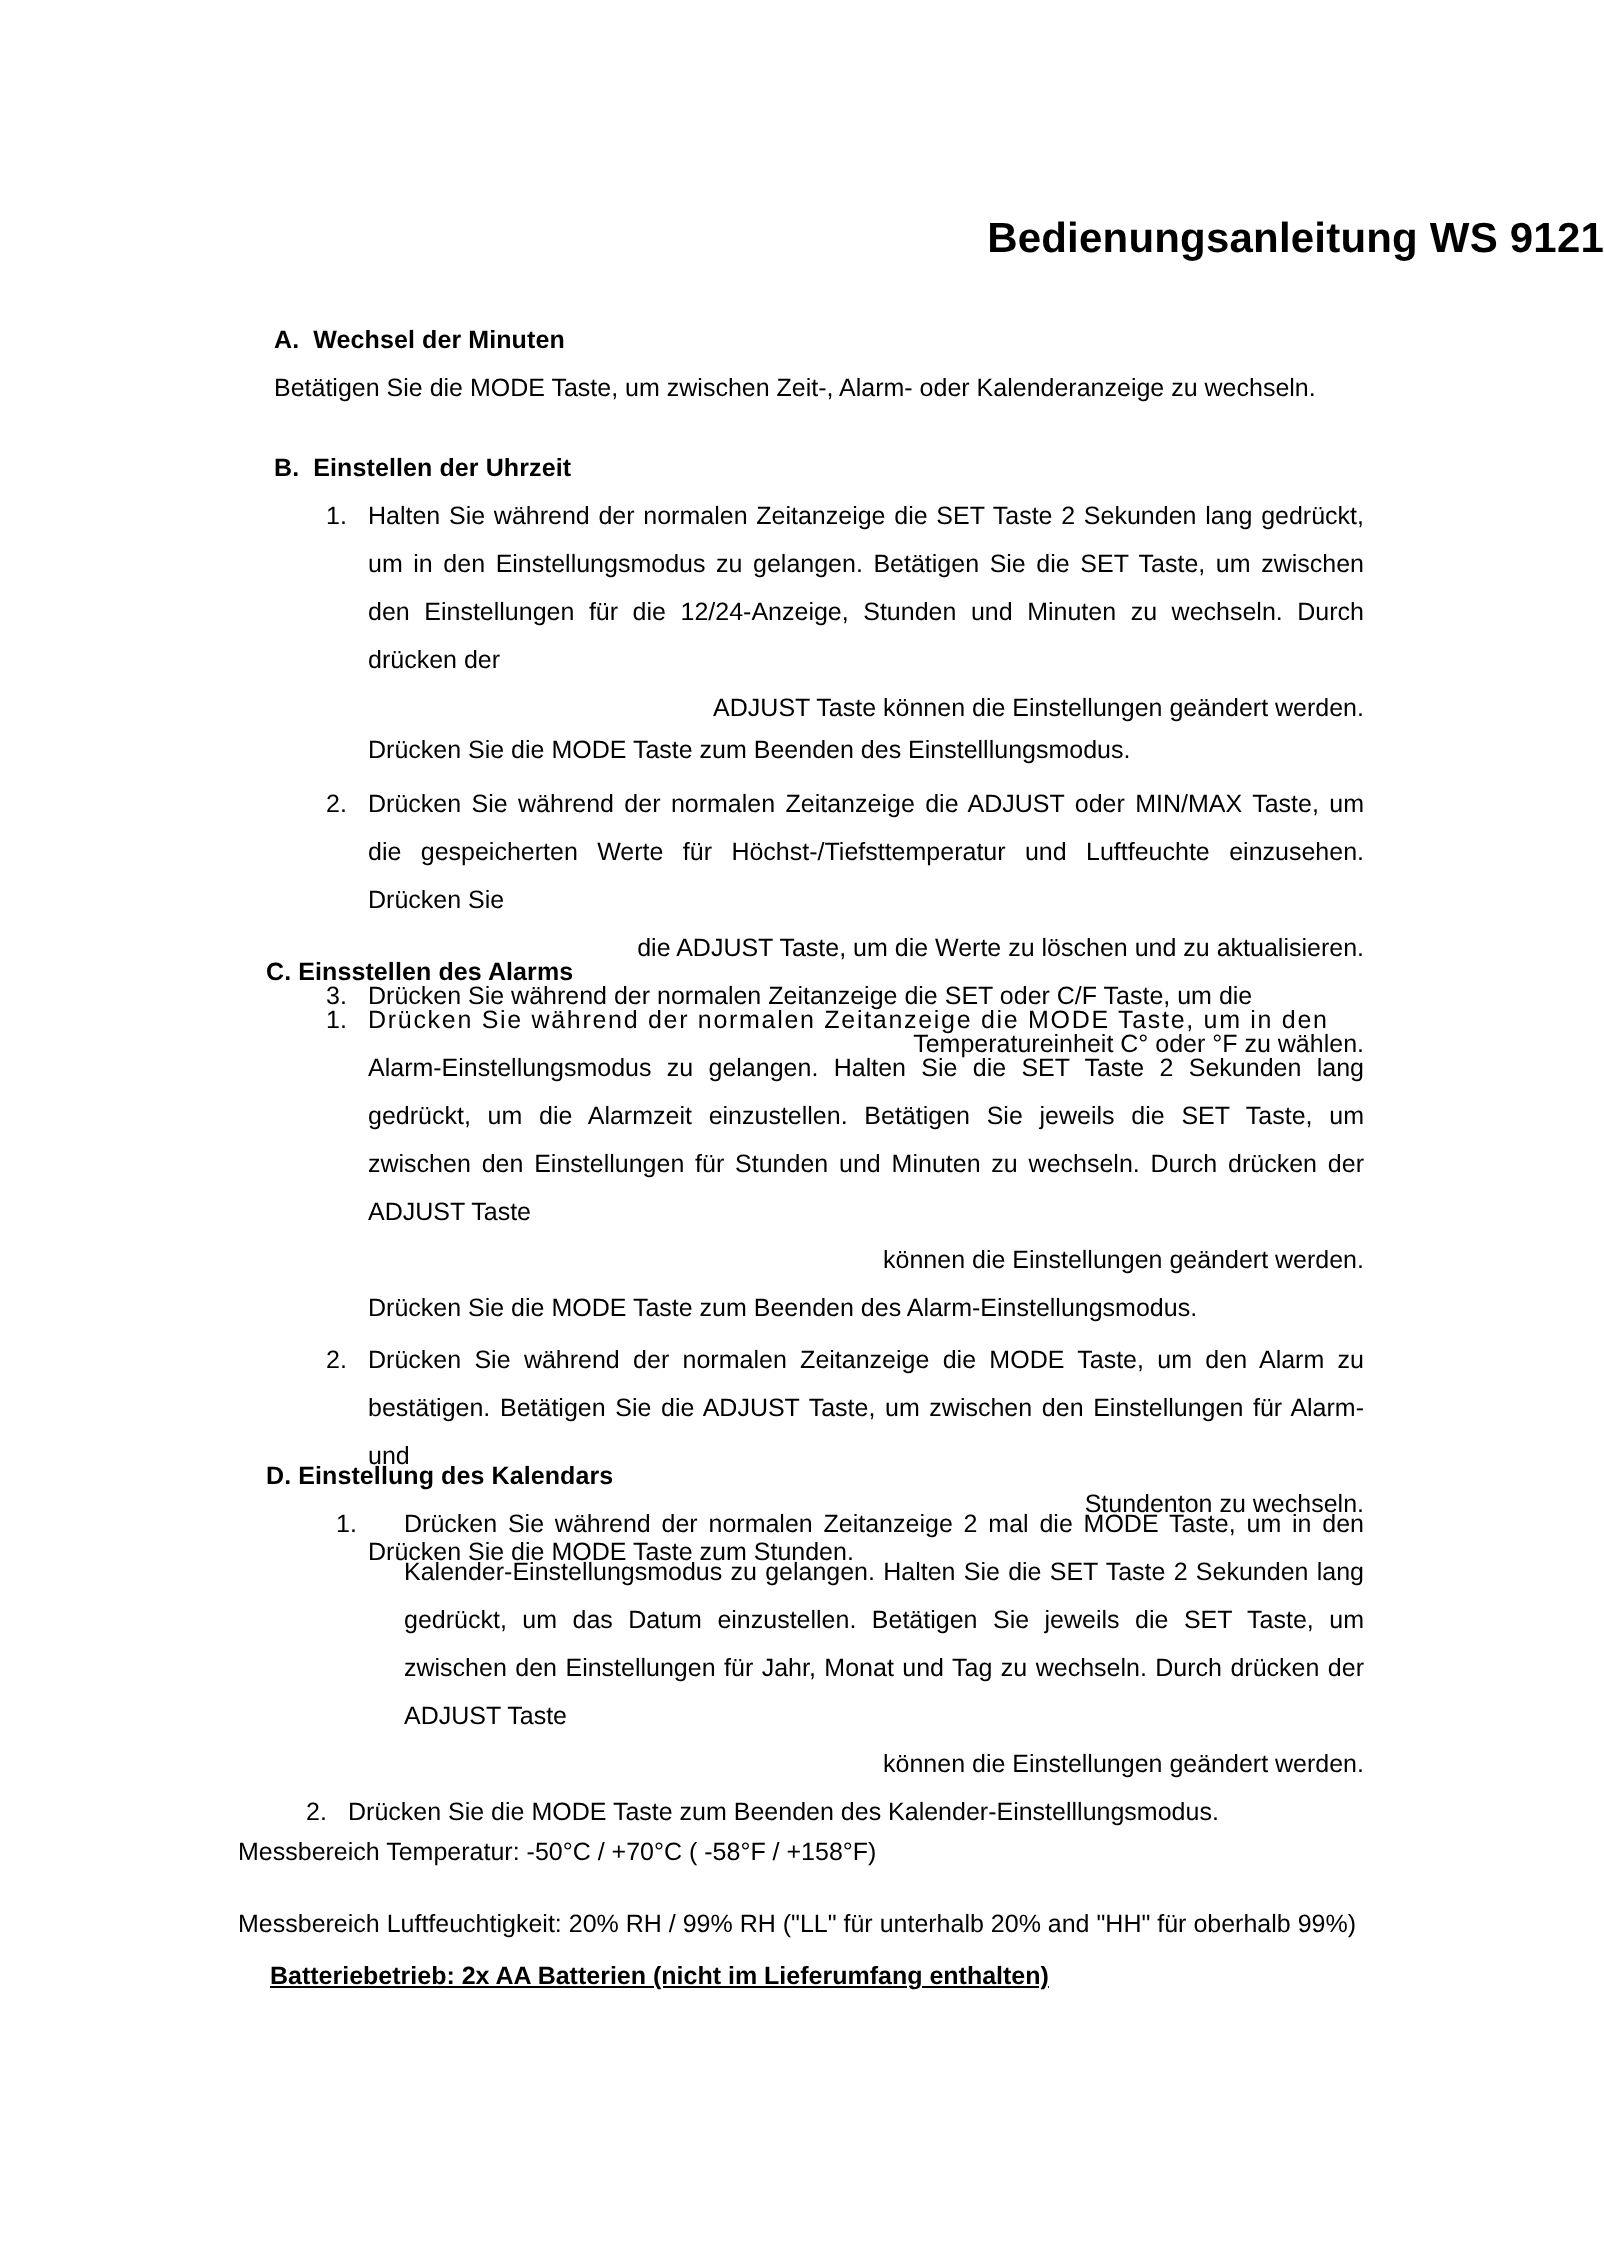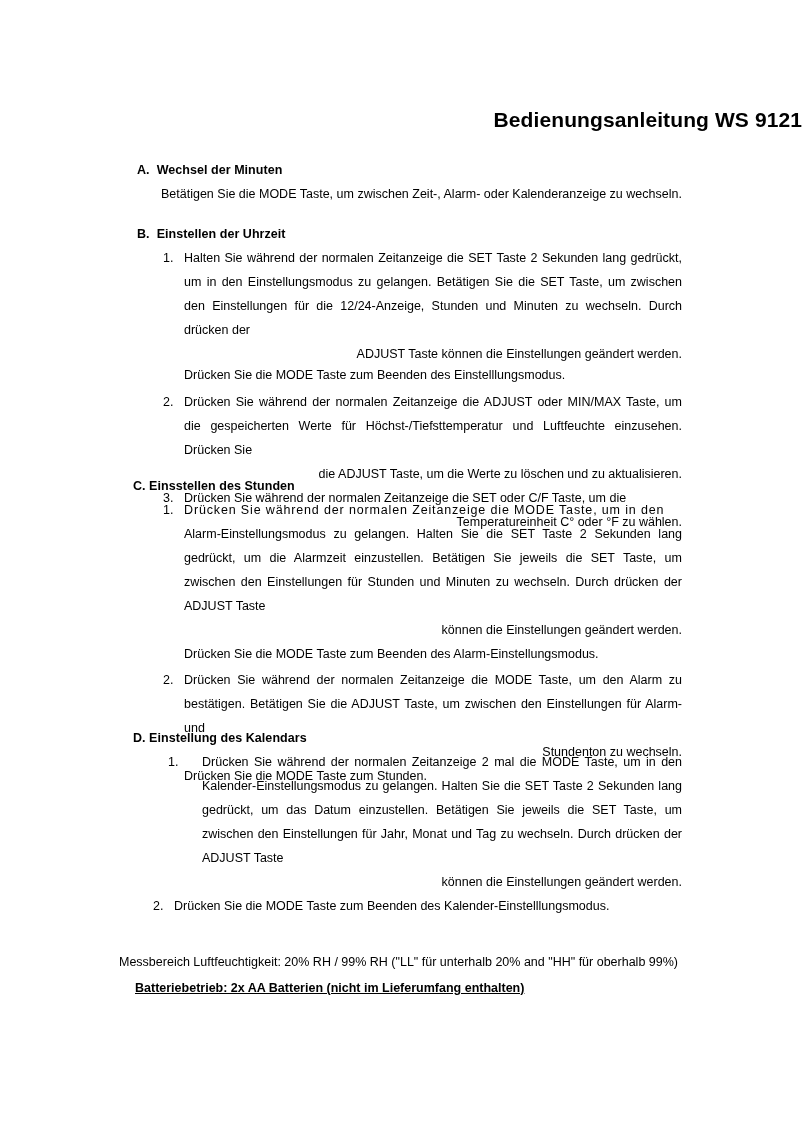--- a/index.html
+++ b/index.html
@@ -96,21 +96,21 @@
 </style>
 </head>
 <body>
 
 <div class="page">
 
   <div class="doc-title">Bedienungsanleitung WS 9121</div>
 
   <div class="section" style="top:163px; left:137px; width:545px;">
     <div class="sec-head">A.  Wechsel der Minuten</div>
-    <div class="para noj" style="margin-top:5px; margin-left:24px;">Betätigen Sie die MODE Taste, um zwischen Zeit-, Alarm- oder Kalenderanzeige zu wechseln.</div>
+    <div class="para noj" style="margin-top:5px; ">Betätigen Sie die MODE Taste, um zwischen Zeit-, Alarm- oder Kalenderanzeige zu wechseln.</div>
   </div>
 
   <div class="section" style="top:227px; left:137px; width:545px;">
     <div class="sec-head">B.  Einstellen der Uhrzeit</div>
 
     <div class="li" style="margin-top:5px; margin-left:26px; padding-left:21px;">
       <span class="marker">1.</span>
       <div class="body">
         <span>Halten Sie während der normalen Zeitanzeige die SET Taste 2 Sekunden lang gedrückt, um in den Einstellungsmodus zu gelangen. Betätigen Sie die SET Taste, um zwischen den Einstellungen für die 12/24-Anzeige, Stunden und Minuten zu wechseln. Durch drücken der</span>
         <span class="tail">ADJUST Taste können die Einstellungen geändert werden.</span>
@@ -131,21 +131,21 @@
     <div class="li" style="margin-top:0px; margin-left:26px; padding-left:21px;">
       <span class="marker">3.</span>
       <div class="body">
         <span>Drücken Sie während der normalen Zeitanzeige die SET oder C/F Taste, um die</span>
         <span class="tail">Temperatureinheit C° oder °F zu wählen.</span>
       </div>
     </div>
   </div>
 
   <div class="section" style="top:479px; left:133px; width:549px;">
-    <div class="sec-head">C. Einsstellen des Stunden</div>
+    <div class="sec-head">C. Einsstellen des Alarms</div>
 
     <div class="li" style="margin-top:5px; margin-left:30px; padding-left:21px;">
       <span class="marker">1.</span>
       <div class="body" style="letter-spacing:0.85px;">
         <span>Drücken Sie während der normalen Zeitanzeige die MODE Taste, um in den</span>
       </div>
       <div class="body">
         <span>Alarm-Einstellungsmodus zu gelangen. Halten Sie die SET Taste 2 Sekunden lang gedrückt, um die Alarmzeit einzustellen. Betätigen Sie jeweils die SET Taste, um zwischen den Einstellungen für Stunden und Minuten zu wechseln. Durch drücken der ADJUST Taste</span>
         <span class="tail">können die Einstellungen geändert werden.</span>
       </div>
@@ -178,18 +178,19 @@
     </div>
 
     <div class="li" style="margin-top:0px; margin-left:20px; padding-left:21px;">
       <span class="marker">2.</span>
       <div class="body noj">
         <span>Drücken Sie die MODE Taste zum Beenden des Kalender-Einstelllungsmodus.</span>
       </div>
     </div>
   </div>
 
+  <div class="spec" style="top:914px; left:119px;">Messbereich Temperatur: -50°C / +70°C ( -58°F / +158°F)</div>
 
   <div class="spec" style="top:938px; left:119px;margin-top:12px;">Messbereich Luftfeuchtigkeit: 20% RH / 99% RH ("LL" für unterhalb 20% and "HH" für oberhalb 99%)</div>
 
   <div class="spec bold" style="top:976px; left:135px;text-decoration:underline;">Batteriebetrieb: 2x AA Batterien (nicht im Lieferumfang enthalten)</div>
 
 </div>
 
 </body></html>

